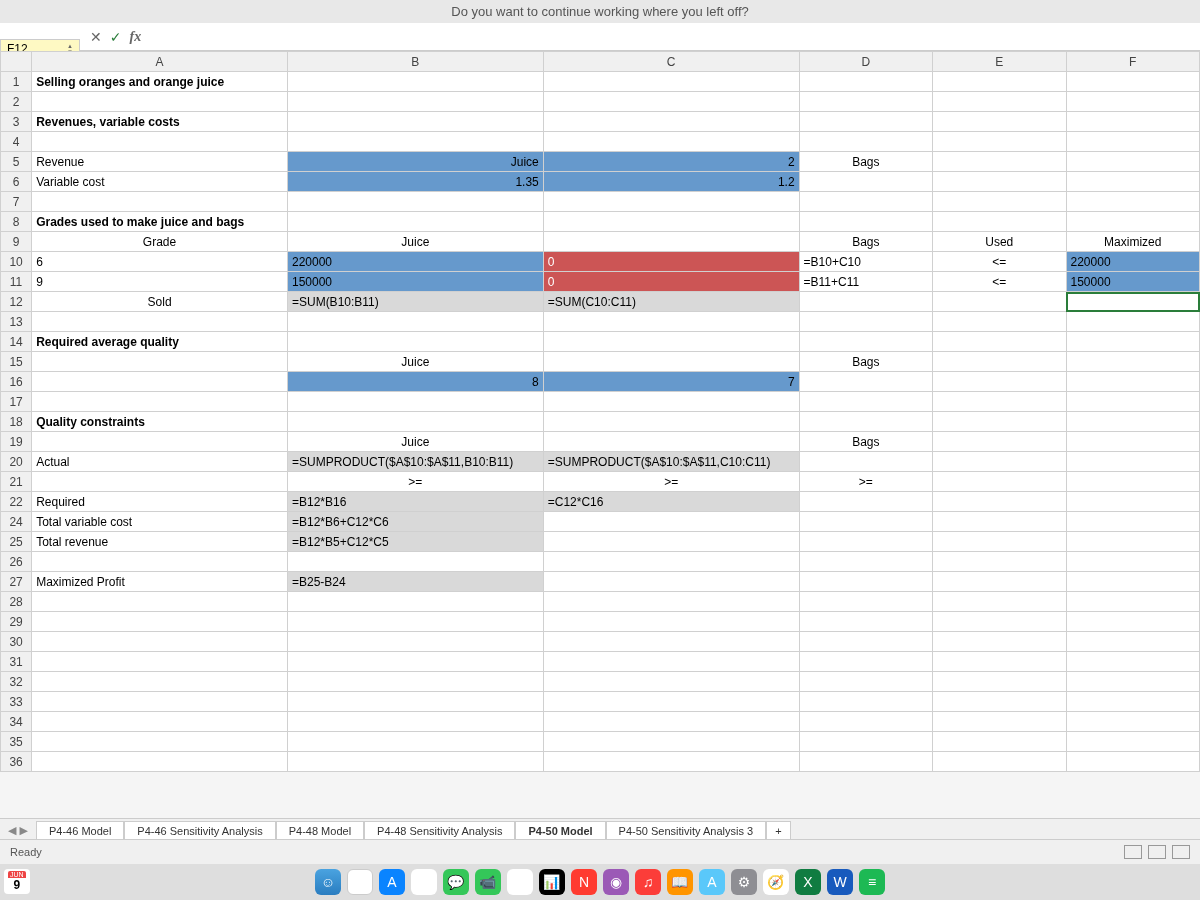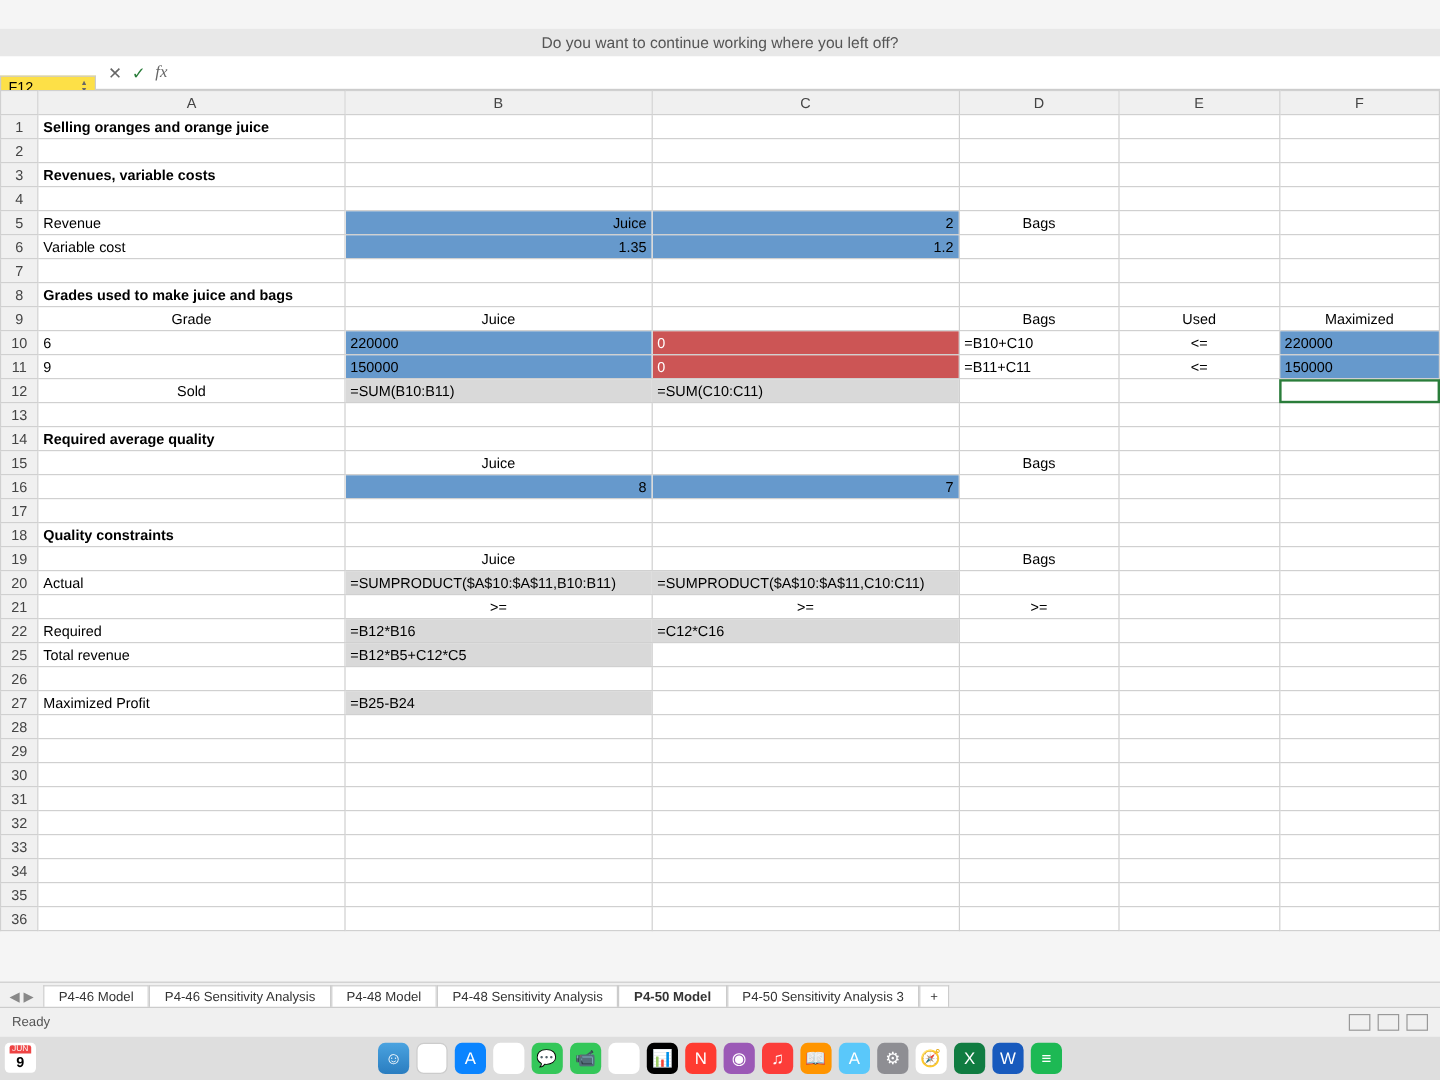--- a/index.html
+++ b/index.html
@@ -1,26 +1,26 @@
 <!DOCTYPE html>
 <html><head>
 <meta charset="utf-8">
 <style>
 * { margin: 0; padding: 0; box-sizing: border-box; font-family: -apple-system, BlinkMacSystemFont, "Segoe UI", sans-serif; }
 body { background: #f5f5f5; width: 1200px; height: 900px; overflow: hidden; position: relative; }
 
 
-.resume-banner { background: #e8e8e8; color: #555; text-align: center; padding: 4px; font-size: 13px; margin-top: 24px; }
+.resume-banner { background: #e8e8e8; color: #555; text-align: center; padding: 4px; font-size: 13px; }
 
 
 .formula-bar { display: flex; align-items: center; background: #fff; border-bottom: 1px solid #ccc; height: 28px; }
-.name-box { width: 80px; border: 1px solid #ccc; padding: 2px 6px; font-size: 12px; background: #fde047; display: flex; align-items: center; justify-content: space-between; margin-top: 24px; }
+.name-box { width: 80px; border: 1px solid #ccc; padding: 2px 6px; font-size: 12px; background: #fef9c3; display: flex; align-items: center; justify-content: space-between; margin-top: 24px; }
 .name-box-arrows { display: flex; flex-direction: column; font-size: 6px; color: #666; line-height: 6px; }
 .fb-buttons { display: flex; gap: 8px; padding: 0 10px; font-size: 14px; color: #666; }
-.fx { font-style: italic; font-family: serif; }
+.fx { font-style: italic; font-family: serif; font-weight: bold; }
 
 
 .sheet-wrap { position: relative; background: #fff; }
 table.sheet { border-collapse: collapse; table-layout: fixed; width: 100%; }
 .sheet th, .sheet td { border: 1px solid #d0d0d0; font-size: 12px; height: 20px; overflow: hidden; white-space: nowrap; }
 .sheet th { background: #f0f0f0; font-weight: normal; color: #444; text-align: center; }
 .rownum { width: 28px; background: #f0f0f0; text-align: center; color: #444; font-size: 11px; }
 .sheet td { padding: 0 4px; text-align: left; background: #fff; }
 .col-A { width: 230px; }
 .col-B { width: 230px; }
@@ -306,20 +306,29 @@
         <tr>
           <th class="rownum">22</th>
           <td>Required</td>
           <td class="hl-grey">=B12*B16</td>
           <td class="hl-grey">=C12*C16</td>
           <td></td>
           <td></td>
           <td></td>
         </tr>
         <tr>
+          <th class="rownum">24</th>
+          <td>Total variable cost</td>
+          <td class="hl-grey">=B12*B6+C12*C6</td>
+          <td></td>
+          <td></td>
+          <td></td>
+          <td></td>
+        </tr>
+        <tr>
           <th class="rownum">25</th>
           <td>Total revenue</td>
           <td class="hl-grey">=B12*B5+C12*C5</td>
           <td></td>
           <td></td>
           <td></td>
           <td></td>
         </tr>
         <tr>
           <th class="rownum">26</th>

